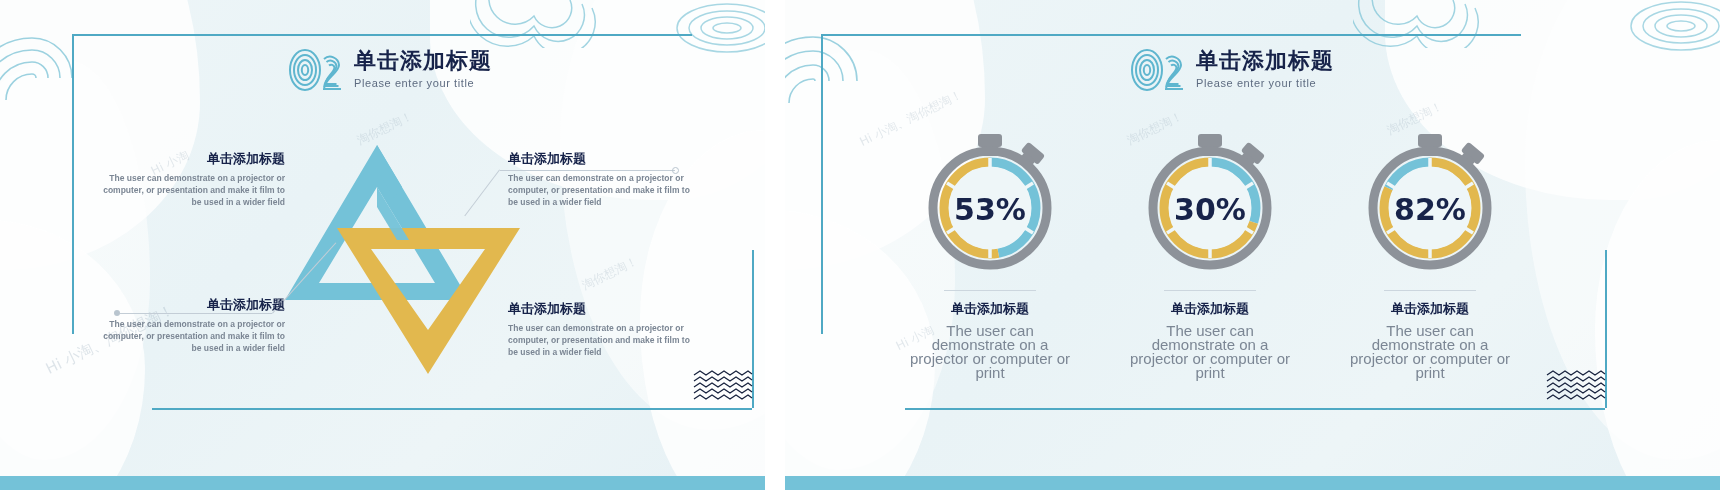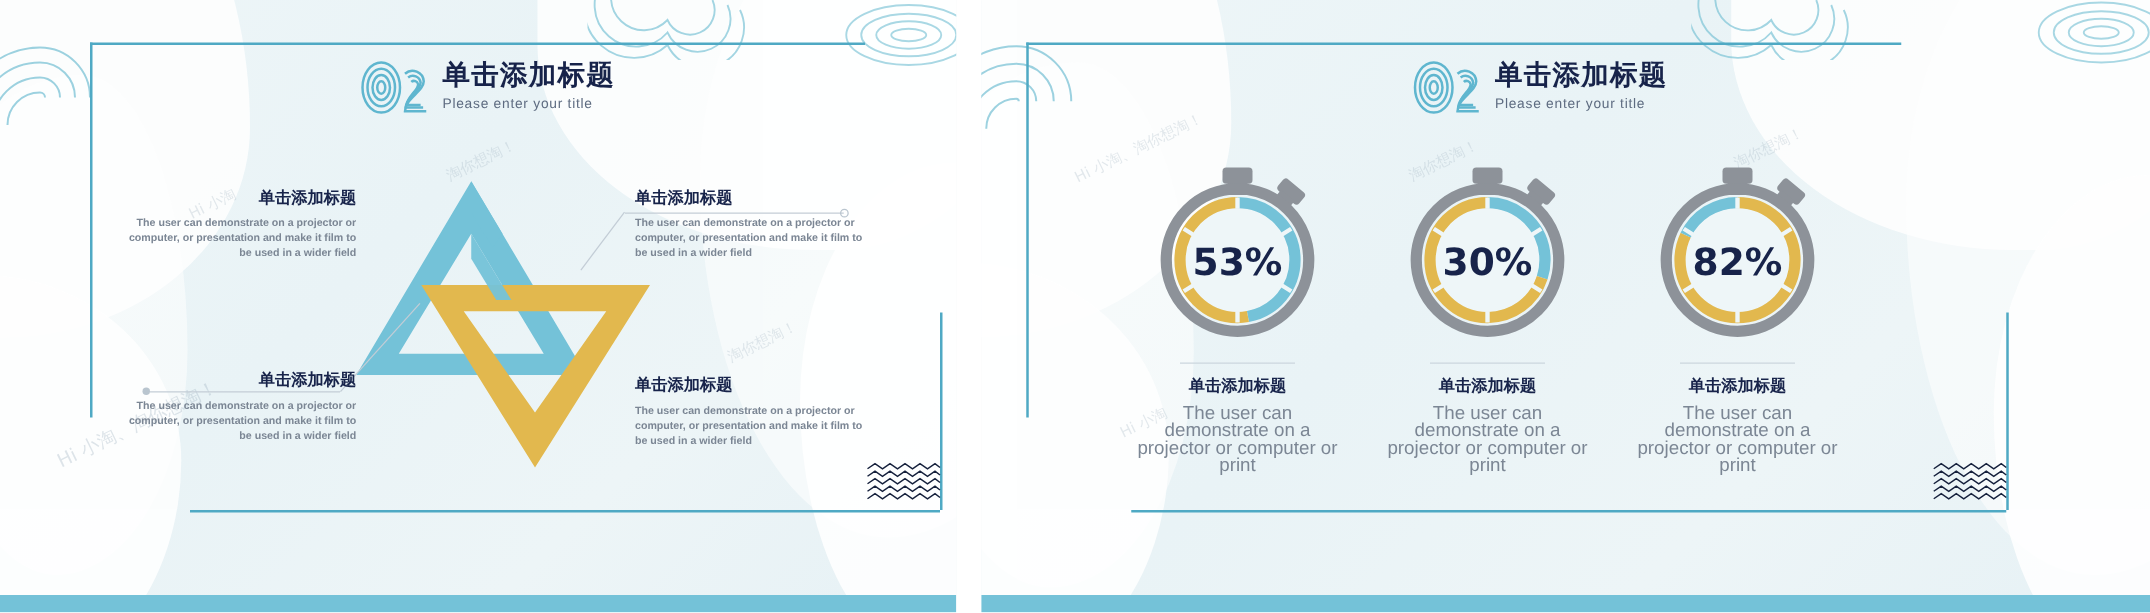--- a/index.html
+++ b/index.html
@@ -116,20 +116,21 @@
   }
   .diag { position:absolute; transform-origin: 0 0; background:#c3cdd6; height:1px; }
 
   
   .tri-wrap { position:absolute; }
 
   
   .gauge-row {
     position:absolute;
     display:flex;
+    gap:20px;
   }
   .gauge-cell {
     width: 200px;
     display:flex;
     flex-direction:column;
     align-items:center;
   }
   .gauge-svg { display:block; }
   .g-sep {
     width: 92px; height:1px; background:#ccd6de; margin: 12px 0 9px 0;

